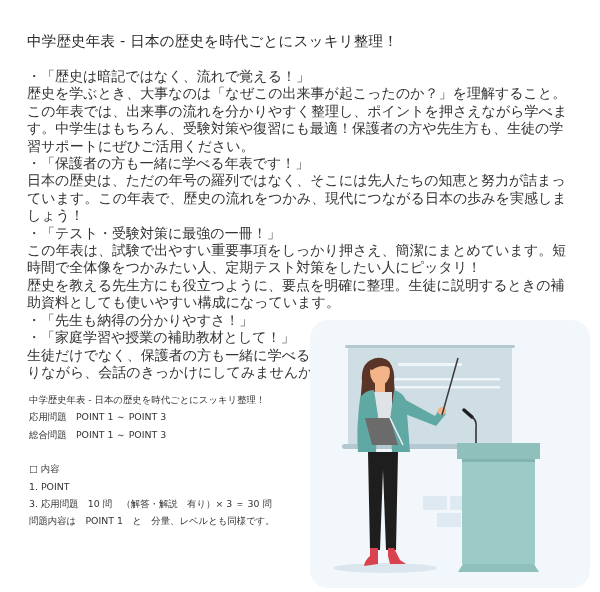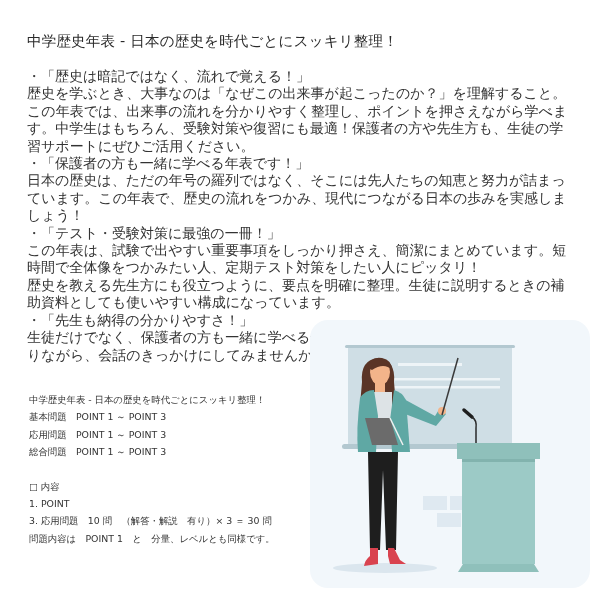--- a/index.html
+++ b/index.html
@@ -35,26 +35,26 @@
 
 <div class="desc">
   <p>・「歴史は暗記ではなく、流れで覚える！」</p>
   <p>歴史を学ぶとき、大事なのは「なぜこの出来事が起こったのか？」を理解すること。この年表では、出来事の流れを分かりやすく整理し、ポイントを押さえながら学べます。中学生はもちろん、受験対策や復習にも最適！保護者の方や先生方も、生徒の学習サポートにぜひご活用ください。</p>
   <p>・「保護者の方も一緒に学べる年表です！」</p>
   <p>日本の歴史は、ただの年号の羅列ではなく、そこには先人たちの知恵と努力が詰まっています。この年表で、歴史の流れをつかみ、現代につながる日本の歩みを実感しましょう！</p>
   <p>・「テスト・受験対策に最強の一冊！」</p>
   <p>この年表は、試験で出やすい重要事項をしっかり押さえ、簡潔にまとめています。短時間で全体像をつかみたい人、定期テスト対策をしたい人にピッタリ！</p>
   <p>歴史を教える先生方にも役立つように、要点を明確に整理。生徒に説明するときの補助資料としても使いやすい構成になっています。</p>
   <p>・「先生も納得の分かりやすさ！」</p>
+  <p>・「家庭学習や授業の補助教材として！」</p>
   <p>生徒だけでなく、保護者の方も一緒に学べる年表です。子どもと一緒に歴史を振り返りながら、会話のきっかけにしてみませんか？</p>
 </div>
 
 <div class="spec">
   <p>中学歴史年表 - 日本の歴史を時代ごとにスッキリ整理！</p>
-  <p>基本問題　POINT 1 ～ POINT 3</p>
   <p>応用問題　POINT 1 ～ POINT 3</p>
   <p>総合問題　POINT 1 ～ POINT 3</p>
   <div class="gap"></div>
   <p>□ 内容</p>
   <p>1. POINT</p>
   <p>3. 応用問題　10 問　（解答・解説　有り）× 3 ＝ 30 問</p>
   <p>問題内容は　POINT 1　と　分量、レベルとも同様です。</p>
 </div>
 
 <div class="illus">

